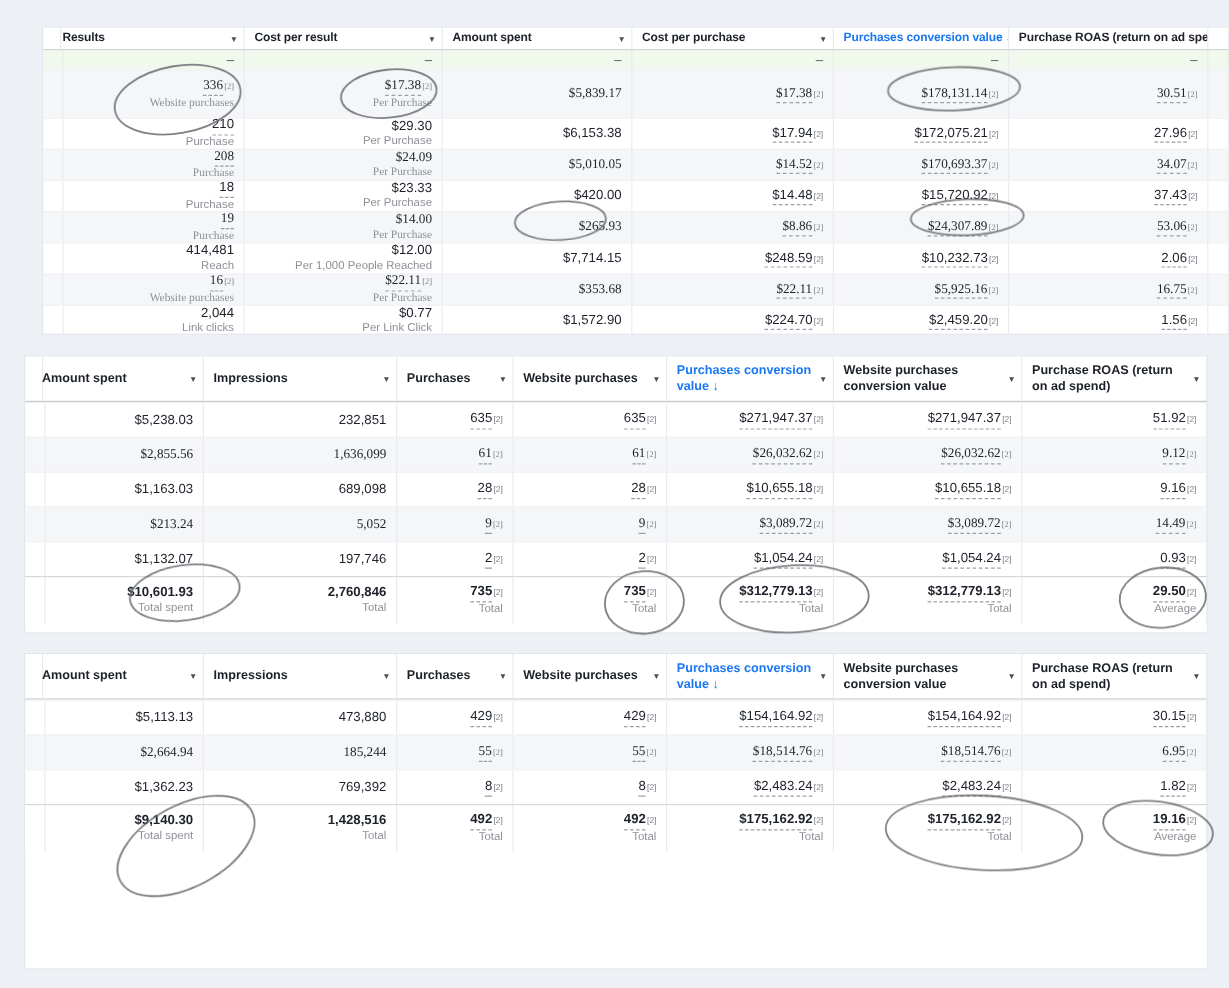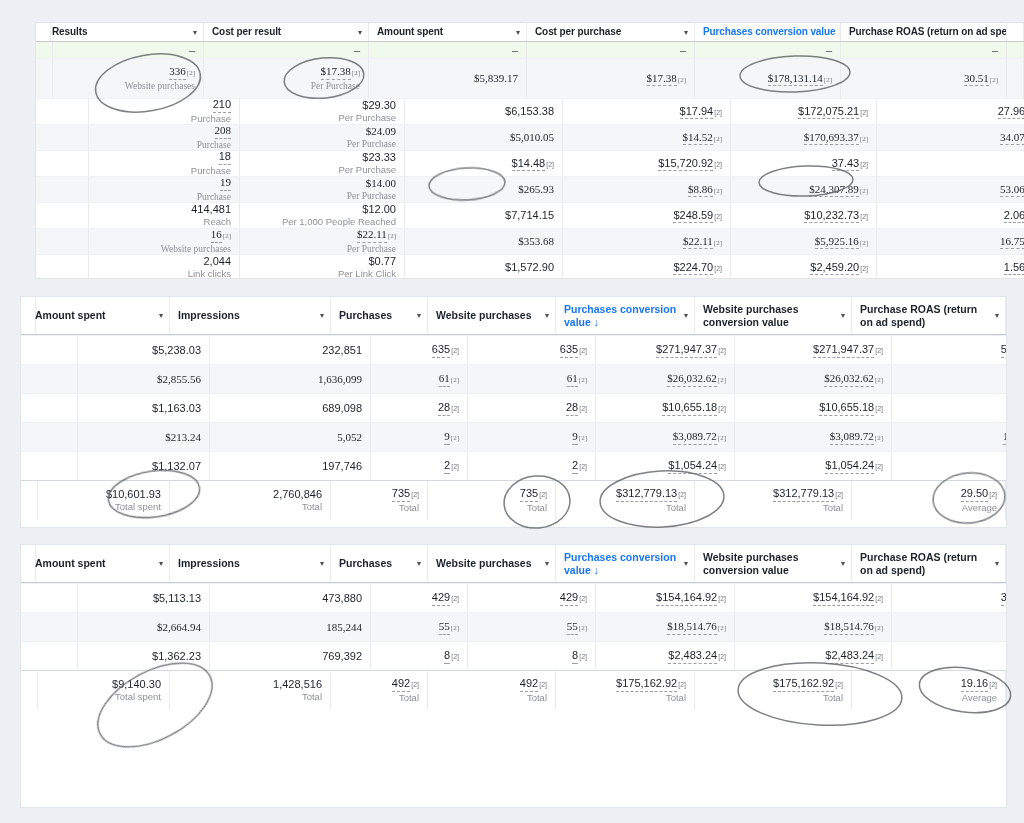--- a/index.html
+++ b/index.html
@@ -28,32 +28,32 @@
   .hl{font-weight:bold;color:#1d2129;line-height:1.2;}
   #card1 .hl{font-size:10px;white-space:nowrap;letter-spacing:-0.1px;}
   #card2 .hl,#card3 .hl{font-size:10.5px;}
   .blue{color:#1877f2;}
   .arrow{font-size:8px;color:#4b4f54;margin-left:3px;flex:none;}
 
   .r{border-top:1px solid #f0f1f4;}
   .gr{background:#f1f9ec;height:16px;border-top:none;}
   .stripe{background:#f5f6f7;font-family:Liberation Serif, serif;}
   .r40{height:40px;}
-  .r26{height:26px;padding-left:36px;}
-  .r29{height:29px;padding-left:40px;}
+  .r26{height:26px;}
+  .r29{height:29px;}
   .rt{height:40px;border-top:1px solid #d5d8dc;background:#fff;}
 
   .c{
     display:flex;flex-direction:column;justify-content:center;align-items:flex-end;
     padding:2px 8px;border-right:1px solid #e9ebee;box-sizing:border-box;overflow:hidden;
   }
   .v{font-size:11px;color:#1d2129;line-height:1.3;white-space:nowrap;display:inline-flex;align-items:baseline;}
   .u{border-bottom:1px dashed #9b9fa5;cursor:pointer;}
   .pv{}
-  .b{font-weight:normal;}
+  .b{font-weight:bold;}
   sup.s{font-size:7px;color:#74787e;margin-left:1px;line-height:1;}
   .l{font-size:9.5px;color:#8d9096;line-height:1.35;white-space:nowrap;}
   .dash{color:#4b4f54;}
 
   #annotations{position:absolute;left:0;top:0;pointer-events:none;z-index:9;}
 </style>
 </head>
 <body>
 
 <div class="card" id="card1">
@@ -235,20 +235,25 @@
         <span class="v">
           <span class="u">18</span>
         </span>
         <span class="l">Purchase</span>
       </div>
     <div class="c">
         <span class="v">
           <span class="pv">$23.33</span>
         </span>
         <span class="l">Per Purchase</span>
+      </div>
+    <div class="c">
+        <span class="v">
+          <span class="pv">$420.00</span>
+        </span>
       </div>
     <div class="c">
         <span class="v">
           <span class="u">$14.48</span>
           <sup class="s">[2]</sup>
         </span>
       </div>
     <div class="c">
         <span class="v">
           <span class="u">$15,720.92</span>

